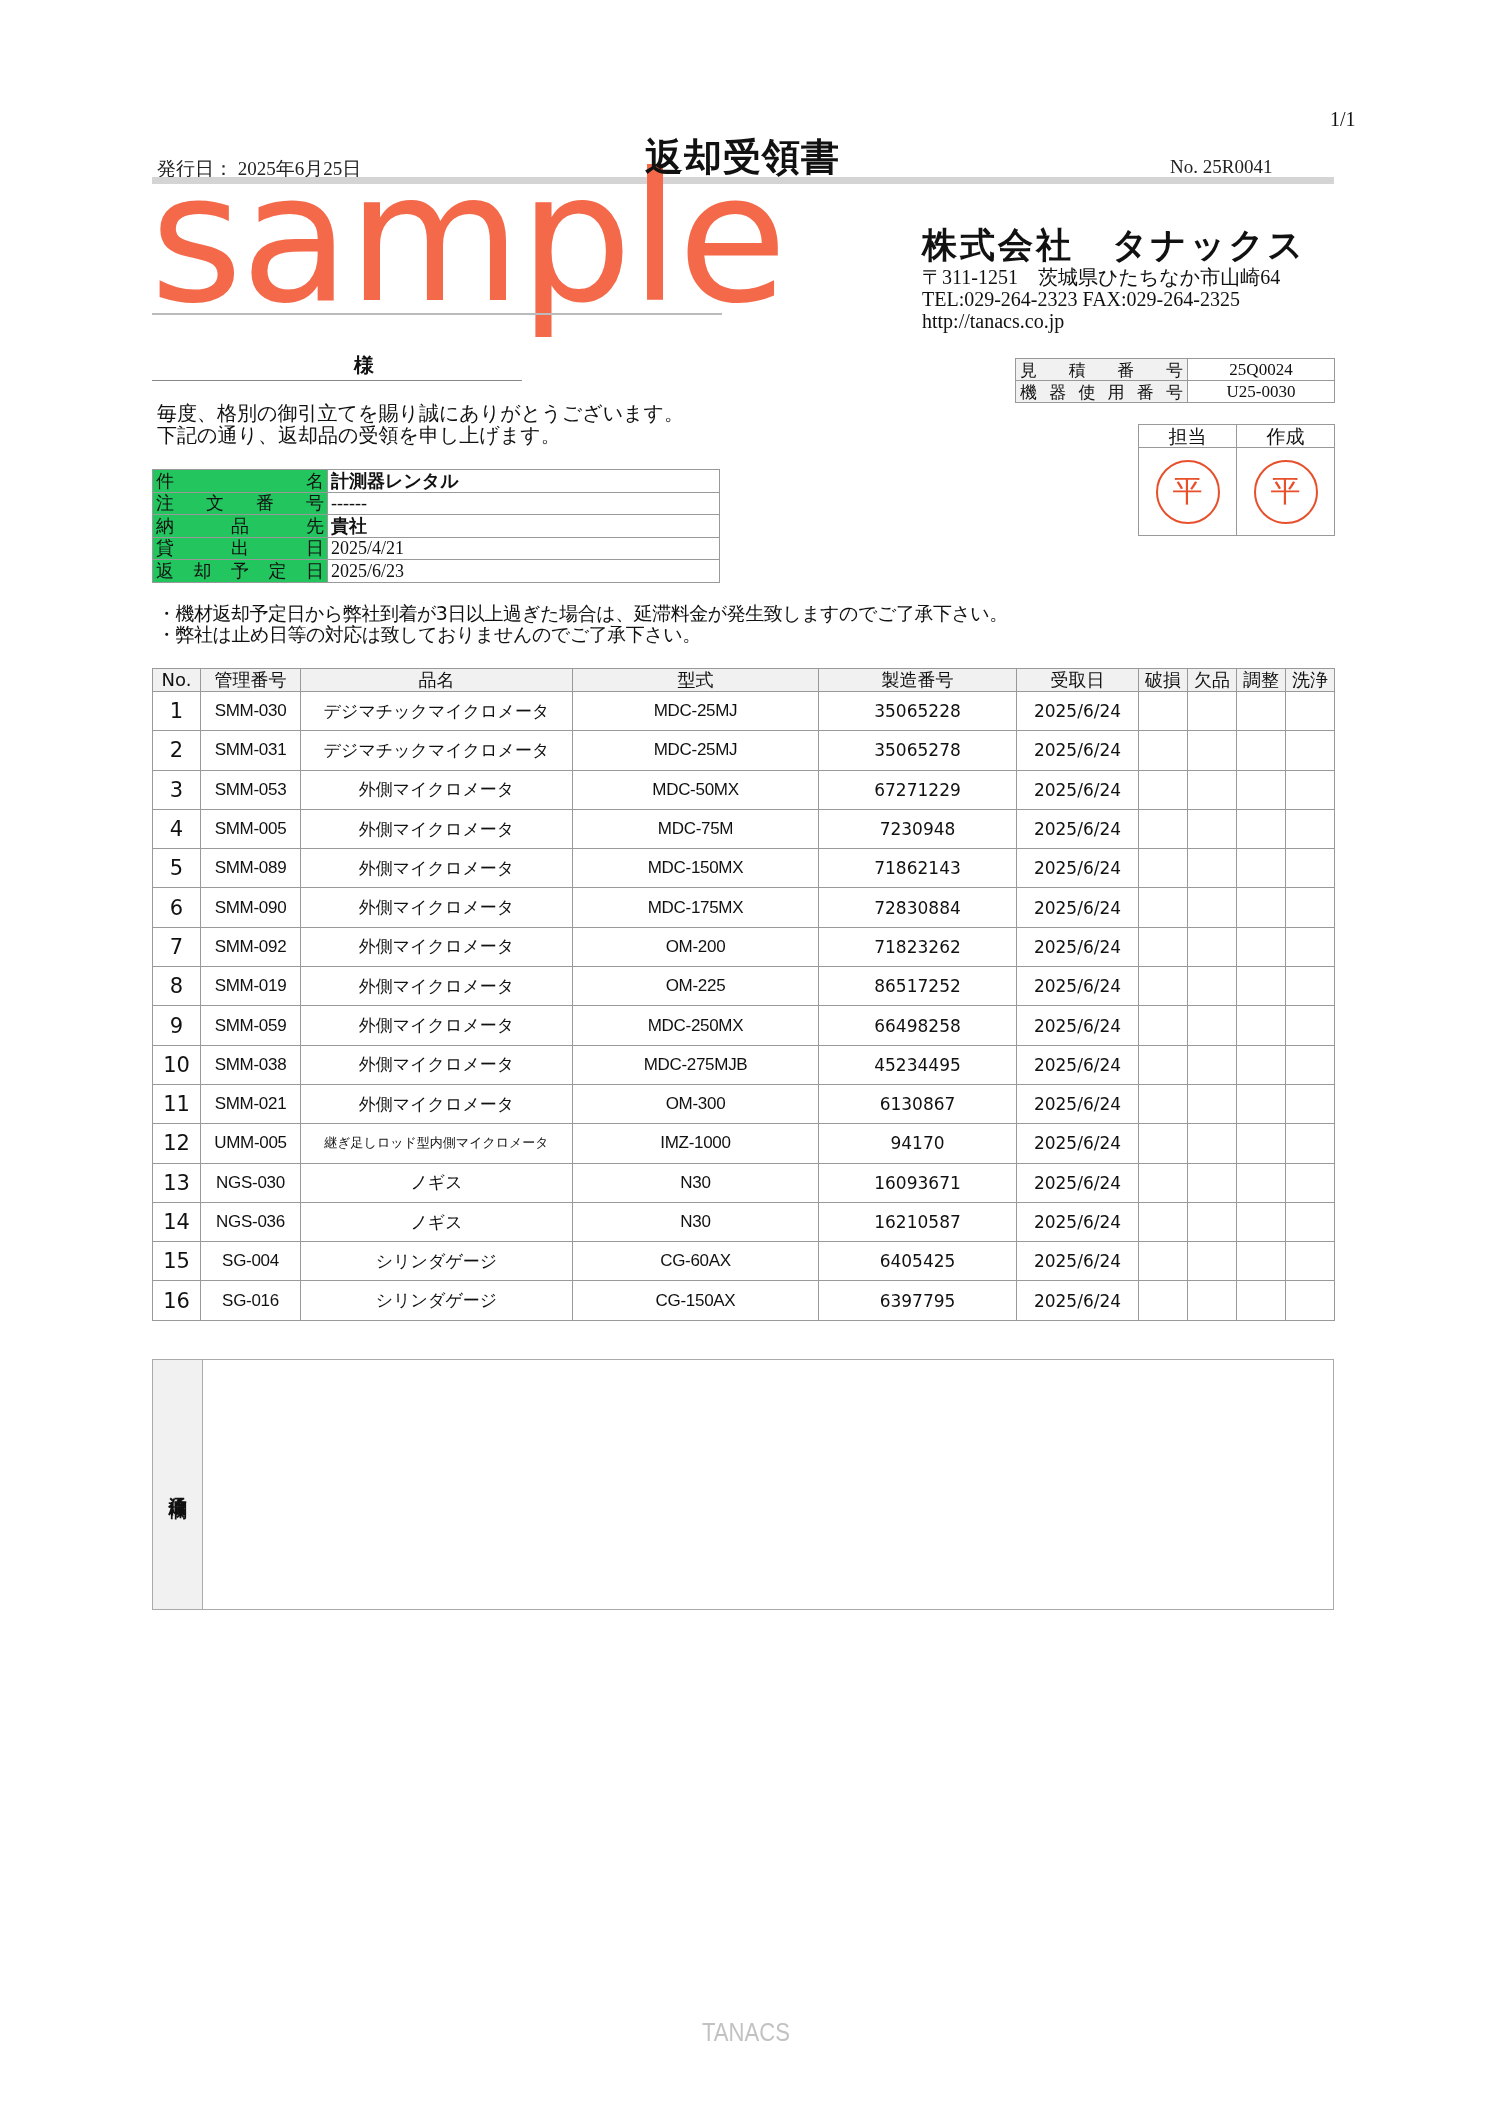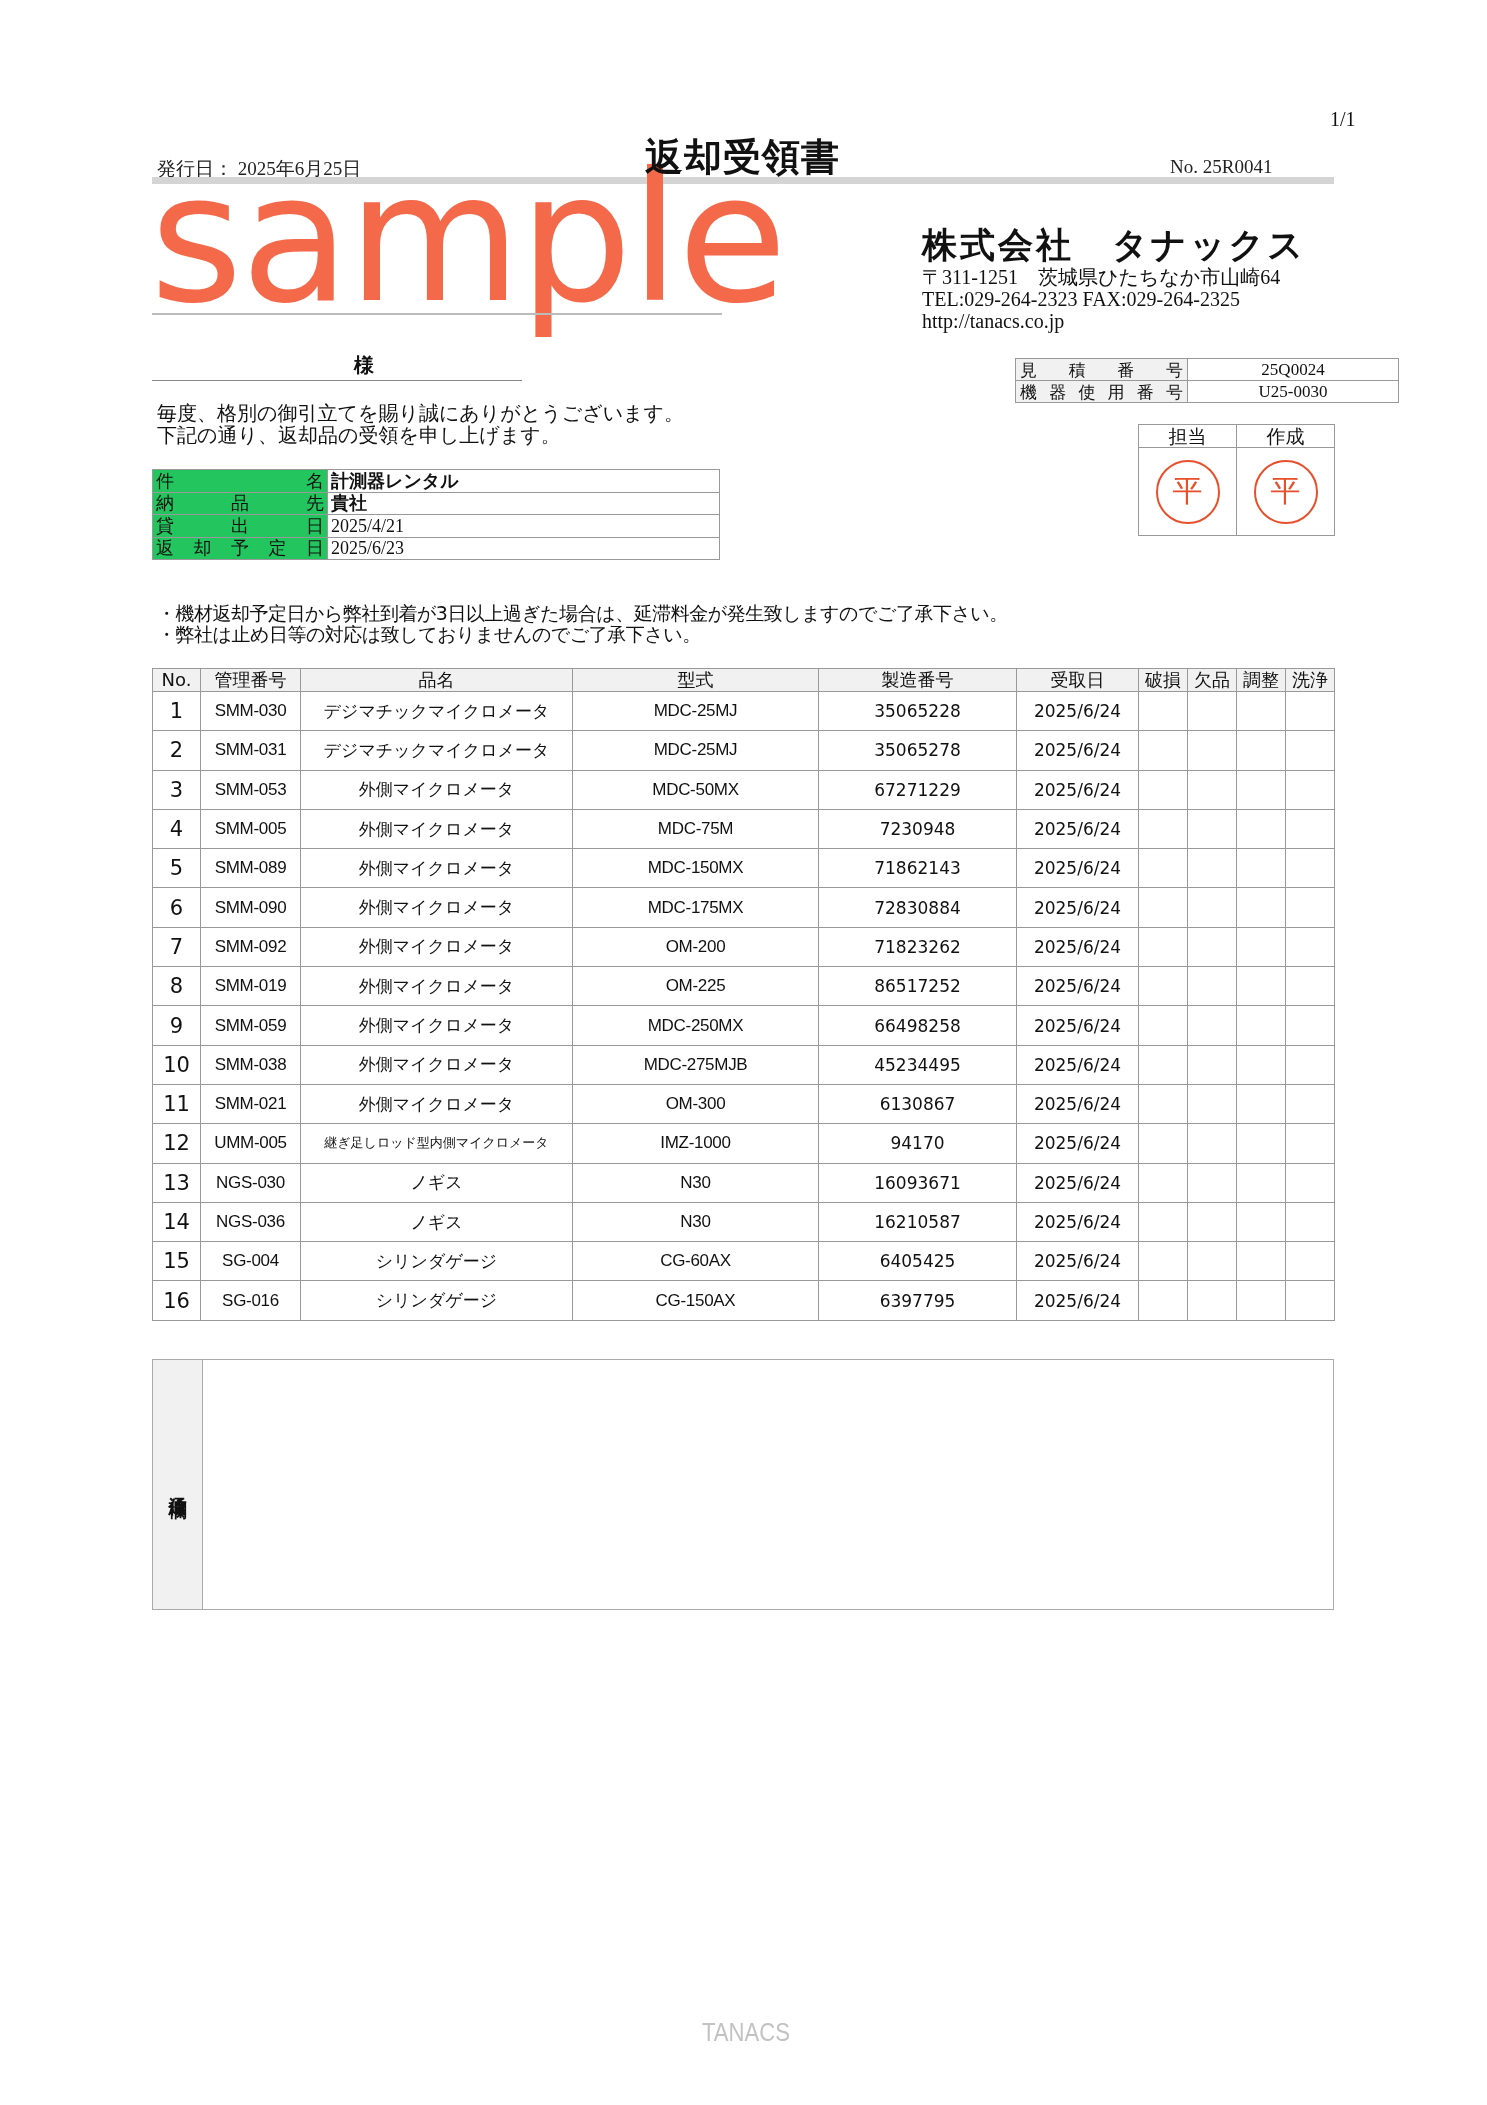--- a/index.html
+++ b/index.html
@@ -25,21 +25,21 @@
 
   .greeting { left: 157px; top: 402px; font-size: 20px; line-height: 22px; font-family: "DejaVu Sans", sans-serif; }
 
   table { border-collapse: collapse; }
   .info-table { left: 152px; top: 469px; width: 568px; font-size: 18px; }
   .info-table td { border: 1px solid #999; height: 22.5px; padding: 0 3px; line-height: 20px; }
   .info-table td.lbl { width: 175px; background: #22c55e; text-align: justify; text-align-last: justify; }
   .info-table td.val { font-family: "Liberation Serif", serif; }
   .info-table td.val.bold { font-weight: bold; font-family: "DejaVu Sans", sans-serif; }
 
-  .quote-table { left: 1015px; top: 358px; width: 384px; font-size: 17px; }
+  .quote-table { left: 1015px; top: 358px; width: 320px; font-size: 17px; }
   .quote-table td { border: 1px solid #999; height: 22px; line-height: 20px; padding: 0 4px; }
   .quote-table td.lbl { width: 172px; background: #f1f1f1; text-align: justify; text-align-last: justify; }
   .quote-table td.val { text-align: center; font-family: "Liberation Serif", serif; }
 
   .stamp-table { left: 1138px; top: 424px; width: 197px; }
   .stamp-table td { border: 1px solid #999; width: 98px; text-align: center; }
   .stamp-table td.hd { height: 23px; font-size: 19px; line-height: 20px; }
   .stamp-table td.st { height: 88px; }
   .seal { width: 64px; height: 64px; border: 2.5px solid #e8502c; border-radius: 50%; margin: 0 auto; position: relative; color: #e8502c; font-size: 30px; line-height: 58px; font-family: "DejaVu Serif", serif; }
 
@@ -84,20 +84,24 @@
 <div class="abs greeting">
   <div>毎度、格別の御引立てを賜り誠にありがとうございます。</div>
   <div>下記の通り、返却品の受領を申し上げます。</div>
 </div>
 
 <table class="abs info-table">
   <tbody>
       <tr>
     <td class="lbl">件名</td>
     <td class="val bold">計測器レンタル</td>
+  </tr>
+  <tr>
+    <td class="lbl">注文番号</td>
+    <td class="val">------</td>
   </tr>
   <tr>
     <td class="lbl">納品先</td>
     <td class="val bold">貴社</td>
   </tr>
   <tr>
     <td class="lbl">貸出日</td>
     <td class="val">2025/4/21</td>
   </tr>
   <tr>

